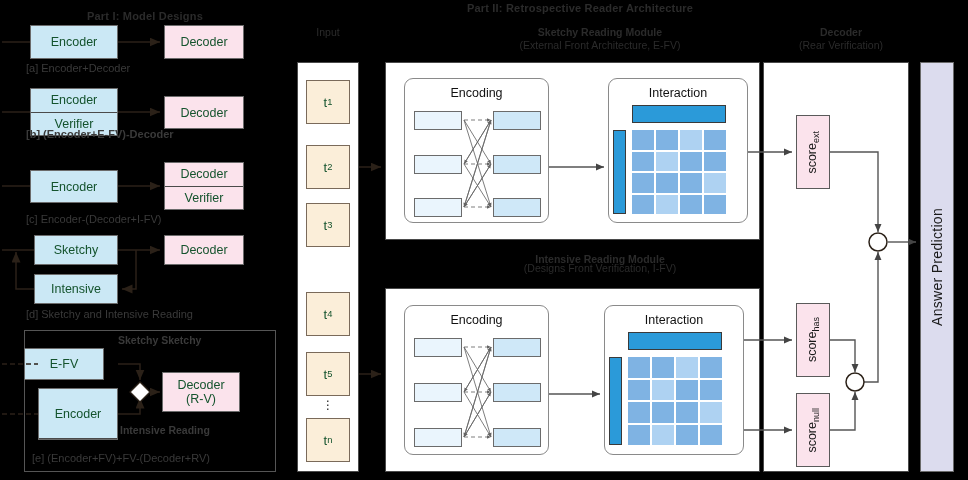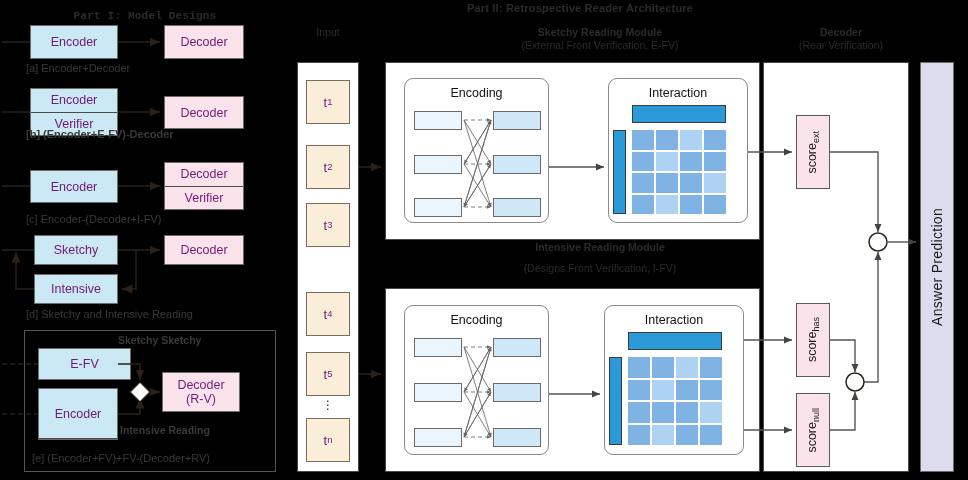--- a/index.html
+++ b/index.html
@@ -4,21 +4,21 @@
 <title>Retrospective Reader Architecture</title>
 <style>
   html,body{margin:0;padding:0;background:#000;}
   body{width:968px;height:480px;position:relative;overflow:hidden;
        font-family:"Liberation Sans","DejaVu Sans",sans-serif;color:#1a1a1a;}
   .abs{position:absolute;box-sizing:border-box;}
   .ttl{color:#2b2b2b;font-weight:bold;font-size:11px;text-align:center;letter-spacing:.2px;}
   .sub{color:#2b2b2b;font-size:10.5px;text-align:center;line-height:13px;}
   .capt{color:#3a3a3a;font-size:11px;}
   .box{border:1.3px solid #6b6b6b;display:flex;align-items:center;justify-content:center;
-       font-size:12.5px;color:#701a75;text-align:left;}
+       font-size:12.5px;color:#14532d;text-align:left;}
   .enc{background:#cbe8f5;}
   .dec{background:#fbe3ec;}
   .tok{background:#fbeed9;border:1.4px solid #7a6a5a;font-size:13px;}
   .split{display:flex;flex-direction:column;align-items:stretch;justify-content:center;}
   .split>div{flex:1;display:flex;align-items:center;justify-content:center;font-size:12.5px;}
   .split>div:first-child{border-bottom:1.4px solid #4a4a4a;}
   .panel{background:#fff;border:1.6px solid #4a4a4a;}
   .rbox{background:#fff;border:1.3px solid #8a8a8a;border-radius:9px;}
   .lbl{font-size:12.5px;color:#111;text-align:center;}
   .cellA{background:#7fb3e3;}
@@ -29,21 +29,21 @@
   .vtext{writing-mode:vertical-rl;transform:rotate(180deg);font-size:12.5px;white-space:nowrap;}
   .ap{background:#dcdcee;border:1.5px solid #6a6a6a;display:flex;align-items:center;justify-content:center;}
   .apT{writing-mode:vertical-rl;transform:rotate(180deg);font-size:14px;letter-spacing:.3px;}
   sub{font-size:.72em;}
   svg{position:absolute;left:0;top:0;pointer-events:none;}
   .boxoutline{border:1.4px solid #555;}
 </style>
 </head>
 <body>
 
-<div class="abs ttl" style="left:0;top:10px;width:290px;font-family:Liberation Mono, monospace;">Part I: Model Designs</div>
+<div class="abs ttl" style="left:0;top:10px;width:290px;">Part I: Model Designs</div>
 
 <div class="abs box enc" style="left:30px;top:25px;width:88px;height:34px;">Encoder</div>
 <div class="abs box dec" style="left:164px;top:25px;width:80px;height:34px;">Decoder</div>
 <div class="abs capt" style="left:26px;top:62px;">[a] Encoder+Decoder</div>
 
 <div class="abs box enc split" style="left:30px;top:88px;width:88px;height:48px;">
   <div>Encoder</div>
   <div>Verifier</div>
 </div>
 <div class="abs box dec" style="left:164px;top:96px;width:80px;height:33px;">Decoder</div>
@@ -56,21 +56,21 @@
 </div>
 <div class="abs capt" style="left:26px;top:213px;">[c] Encoder-(Decoder+I-FV)</div>
 
 <div class="abs box enc" style="left:34px;top:235px;width:84px;height:30px;">Sketchy</div>
 <div class="abs box enc" style="left:34px;top:274px;width:84px;height:30px;">Intensive</div>
 <div class="abs box dec" style="left:164px;top:235px;width:80px;height:30px;">Decoder</div>
 <div class="abs capt" style="left:26px;top:308px;">[d] Sketchy and Intensive Reading</div>
 
 <div class="abs boxoutline" style="left:24px;top:330px;width:252px;height:142px;"></div>
 <div class="abs capt" style="left:118px;top:334px;font-size:10.5px;font-weight:bold;">Sketchy  Sketchy</div>
-<div class="abs box enc" style="left:38px;top:348px;width:93px;height:32px;">E-FV</div>
+<div class="abs box enc" style="left:24px;top:348px;width:80px;height:32px;">E-FV</div>
 <div class="abs box enc split" style="left:38px;top:388px;width:80px;height:52px;">
   <div>Encoder</div>
 </div>
 <div class="abs capt" style="left:120px;top:424px;font-size:10.5px;font-weight:bold;">Intensive Reading</div>
 <div class="abs box dec" style="left:162px;top:372px;width:78px;height:40px;flex-direction:column;">
   <span>Decoder</span>
   <span>(R-V)</span>
 </div>
 <div class="abs capt" style="left:32px;top:452px;">[e] (Encoder+FV)+FV-(Decoder+RV)</div>
 
@@ -99,21 +99,21 @@
     <span>t</span>
     <sub>5</sub>
   </div>
 <div class="abs" style="left:306px;top:398px;width:44px;text-align:center;font-size:12px;color:#222;">⋮</div>
 <div class="abs box tok" style="left:306px;top:418px;width:44px;height:44px;">
     <span>t</span>
     <sub>n</sub>
   </div>
 
 <div class="abs sub" style="left:440px;top:26px;width:320px;font-weight:bold;">Sketchy Reading Module</div>
-<div class="abs sub" style="left:440px;top:39px;width:320px;">(External Front Verification, E-FV)</div>
+<div class="abs sub" style="left:440px;top:39px;width:320px;">(External Front Architecture, E-FV)</div>
 <div class="abs panel" style="left:385px;top:62px;width:375px;height:178px;"></div>
 
 <div class="abs rbox" style="left:404px;top:78px;width:145px;height:145px;"></div>
 <div class="abs lbl" style="left:404px;top:86px;width:145px;">Encoding</div>
 <div class="abs box" style="left:414px;top:111px;width:48px;height:19px;background:#eaf5fd;"></div>
 <div class="abs box" style="left:414px;top:155px;width:48px;height:19px;background:#eaf5fd;"></div>
 <div class="abs box" style="left:414px;top:198px;width:48px;height:19px;background:#eaf5fd;"></div>
 <div class="abs box" style="left:493px;top:111px;width:48px;height:19px;background:#cfe8f8;"></div>
 <div class="abs box" style="left:493px;top:155px;width:48px;height:19px;background:#cfe8f8;"></div>
 <div class="abs box" style="left:493px;top:198px;width:48px;height:19px;background:#cfe8f8;"></div>
@@ -134,21 +134,21 @@
     <div class="cellA"></div>
     <div class="cellA"></div>
     <div class="cellA"></div>
     <div class="cellB"></div>
     <div class="cellA"></div>
     <div class="cellB"></div>
     <div class="cellA"></div>
     <div class="cellA"></div>
   </div>
 
-<div class="abs sub" style="left:440px;top:241px;width:320px;font-weight:bold;">Intensive Reading Module</div>
+<div class="abs sub" style="left:440px;top:253px;width:320px;font-weight:bold;">Intensive Reading Module</div>
 <div class="abs sub" style="left:440px;top:262px;width:320px;">(Designs Front Verification, I-FV)</div>
 <div class="abs panel" style="left:385px;top:288px;width:375px;height:184px;"></div>
 
 <div class="abs rbox" style="left:404px;top:305px;width:145px;height:150px;"></div>
 <div class="abs lbl" style="left:404px;top:313px;width:145px;">Encoding</div>
 <div class="abs box" style="left:414px;top:338px;width:48px;height:19px;background:#eaf5fd;"></div>
 <div class="abs box" style="left:414px;top:383px;width:48px;height:19px;background:#eaf5fd;"></div>
 <div class="abs box" style="left:414px;top:428px;width:48px;height:19px;background:#eaf5fd;"></div>
 <div class="abs box" style="left:493px;top:338px;width:48px;height:19px;background:#cfe8f8;"></div>
 <div class="abs box" style="left:493px;top:383px;width:48px;height:19px;background:#cfe8f8;"></div>

